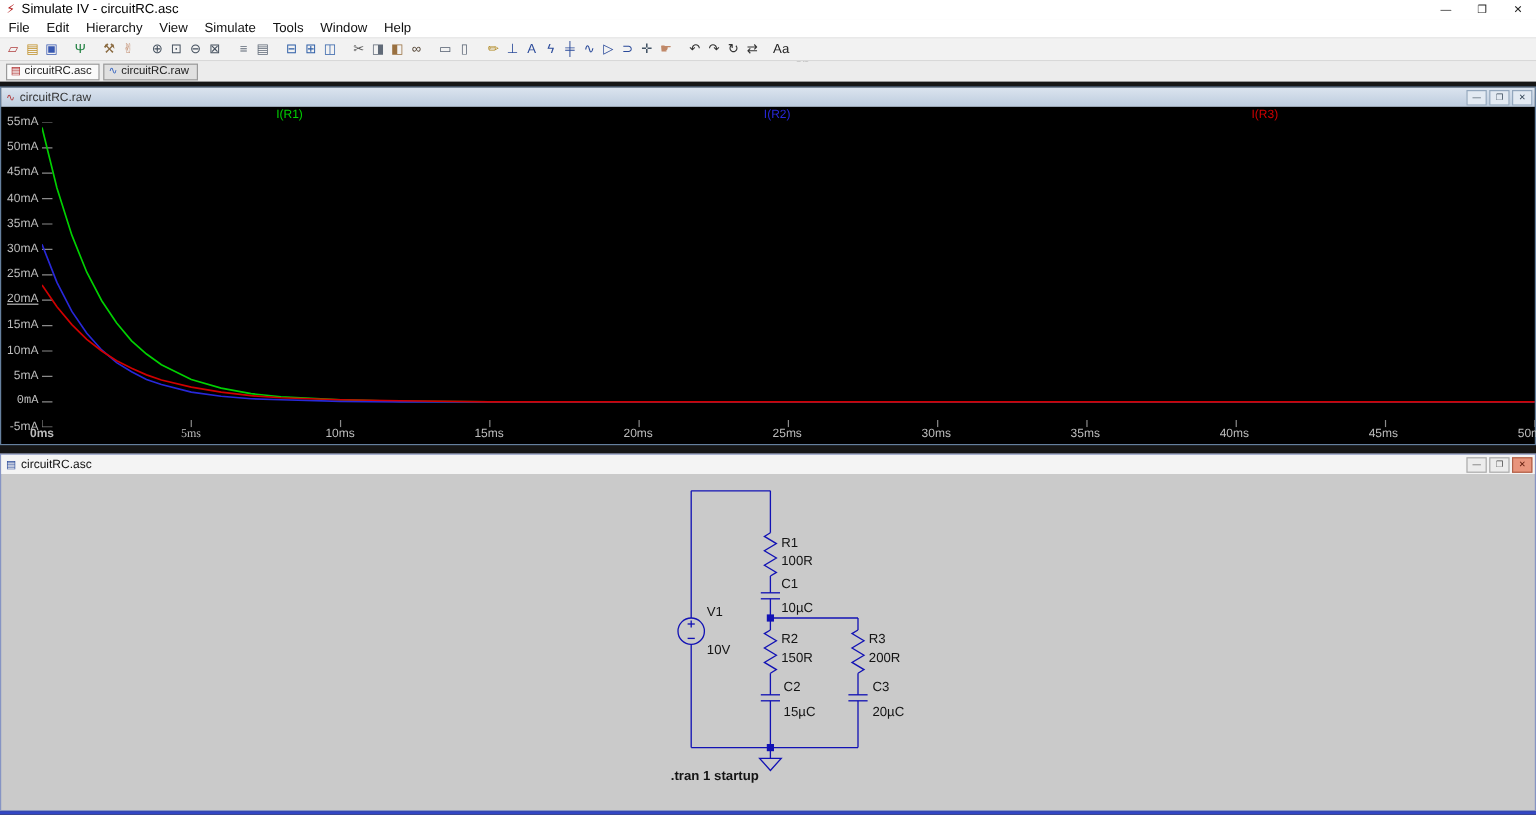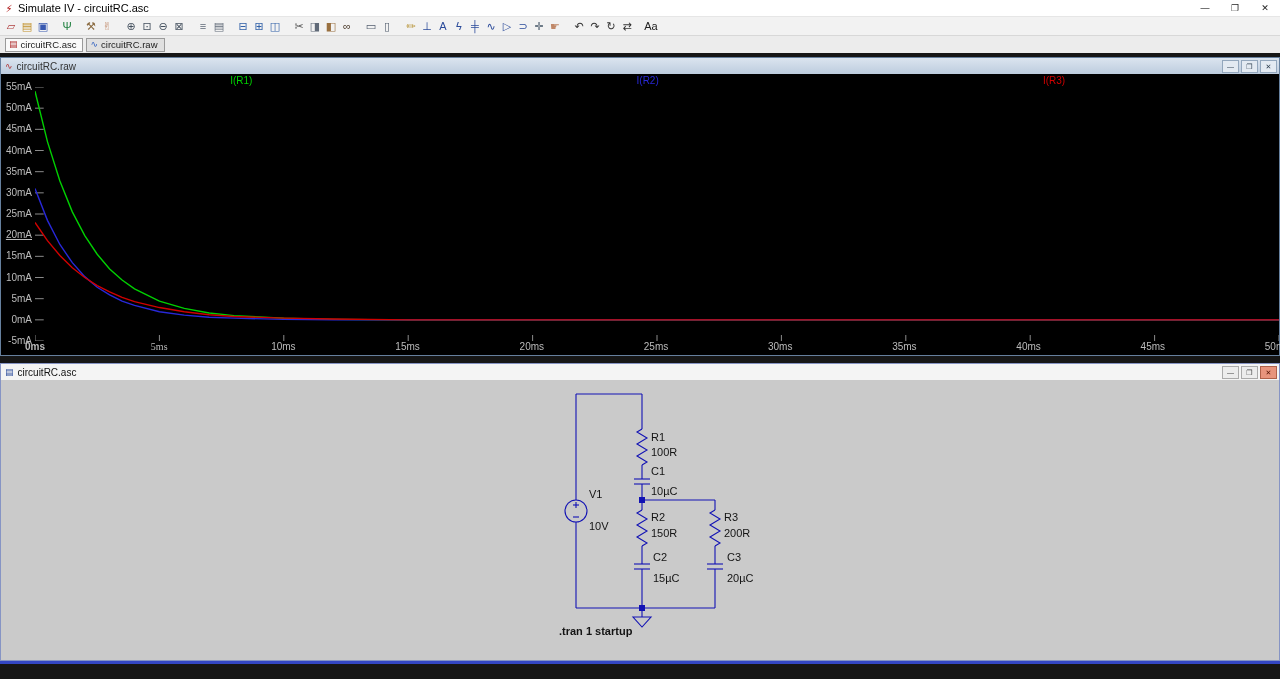--- a/index.html
+++ b/index.html
@@ -79,20 +79,30 @@
   <div class="titlebar">
     <span class="app-icon">⚡</span>
     <span class="title-text">Simulate IV - circuitRC.asc</span>
     <div class="win-controls">
       <span class="win-btn">—</span>
       <span class="win-btn">❐</span>
       <span class="win-btn">✕</span>
     </div>
   </div>
 
+  <div class="menubar">
+      <span class="menu-item">File</span>
+      <span class="menu-item">Edit</span>
+      <span class="menu-item">Hierarchy</span>
+      <span class="menu-item">View</span>
+      <span class="menu-item">Simulate</span>
+      <span class="menu-item">Tools</span>
+      <span class="menu-item">Window</span>
+      <span class="menu-item">Help</span>
+    </div>
 
   <div class="toolbar">
       <span class="tb-btn" style="color: rgb(176, 64, 64);">▱</span>
       <span class="tb-btn" style="color: rgb(192, 144, 40);">▤</span>
       <span class="tb-btn" style="color: rgb(56, 88, 176);">▣</span>
       <span class="tb-btn gap" style="color: rgb(32, 128, 64);">Ψ</span>
       <span class="tb-btn gap" style="color: rgb(138, 106, 64);">⚒</span>
       <span class="tb-btn" style="color: rgb(192, 136, 104);">✌</span>
       <span class="tb-btn gap" style="color: rgb(68, 80, 94);">⊕</span>
       <span class="tb-btn" style="color: rgb(68, 80, 94);">⊡</span>
@@ -162,21 +172,21 @@
               <span class="ytick" style="top: 8.33333%;">50mA</span>
               <span class="ytick" style="top: 16.6667%; text-align: center;">45mA</span>
               <span class="ytick" style="top: 25%;">40mA</span>
               <span class="ytick" style="top: 33.3333%;">35mA</span>
               <span class="ytick" style="top: 41.6667%;">30mA</span>
               <span class="ytick" style="top: 50%;">25mA</span>
               <span class="ytick" style="top: 58.3333%; text-decoration: underline;">20mA</span>
               <span class="ytick" style="top: 66.6667%;">15mA</span>
               <span class="ytick" style="top: 75%;">10mA</span>
               <span class="ytick" style="top: 83.3333%;">5mA</span>
-              <span class="ytick" style="top: 91.6667%;">0mA</span>
+              <span class="ytick" style="top: 91.6667%; font-family: Liberation Mono, monospace;">0mA</span>
               <span class="ytick" style="top: 100%; margin-left: 18px;">-5mA</span>
             </div>
           <div class="plot-box">
             <svg preserveAspectRatio="none" viewBox="0 0 1000 600">
                 <line x1="0" y1="0.0" x2="7" y2="0.0" stroke="#8a8a8a" stroke-width="1" vector-effect="non-scaling-stroke"></line>
                 <line x1="0" y1="50.0" x2="7" y2="50.0" stroke="#8a8a8a" stroke-width="1" vector-effect="non-scaling-stroke"></line>
                 <line x1="0" y1="100.0" x2="7" y2="100.0" stroke="#8a8a8a" stroke-width="1" vector-effect="non-scaling-stroke"></line>
                 <line x1="0" y1="150.0" x2="7" y2="150.0" stroke="#8a8a8a" stroke-width="1" vector-effect="non-scaling-stroke"></line>
                 <line x1="0" y1="200.0" x2="7" y2="200.0" stroke="#8a8a8a" stroke-width="1" vector-effect="non-scaling-stroke"></line>
                 <line x1="0" y1="250.0" x2="7" y2="250.0" stroke="#8a8a8a" stroke-width="1" vector-effect="non-scaling-stroke"></line>

